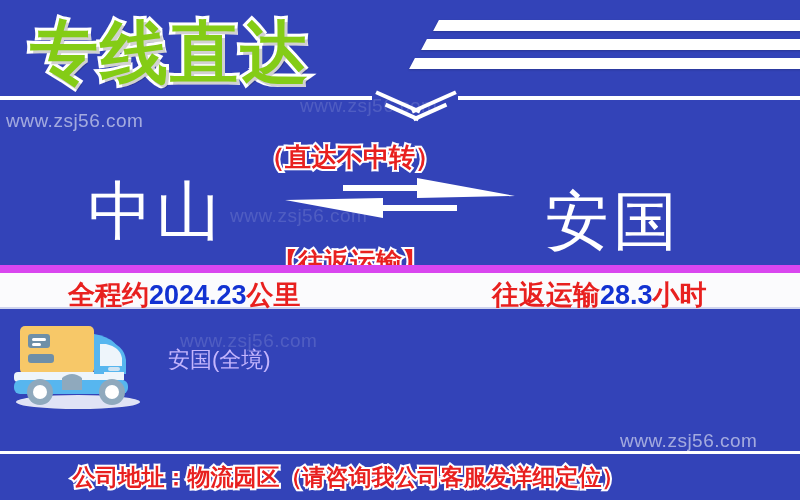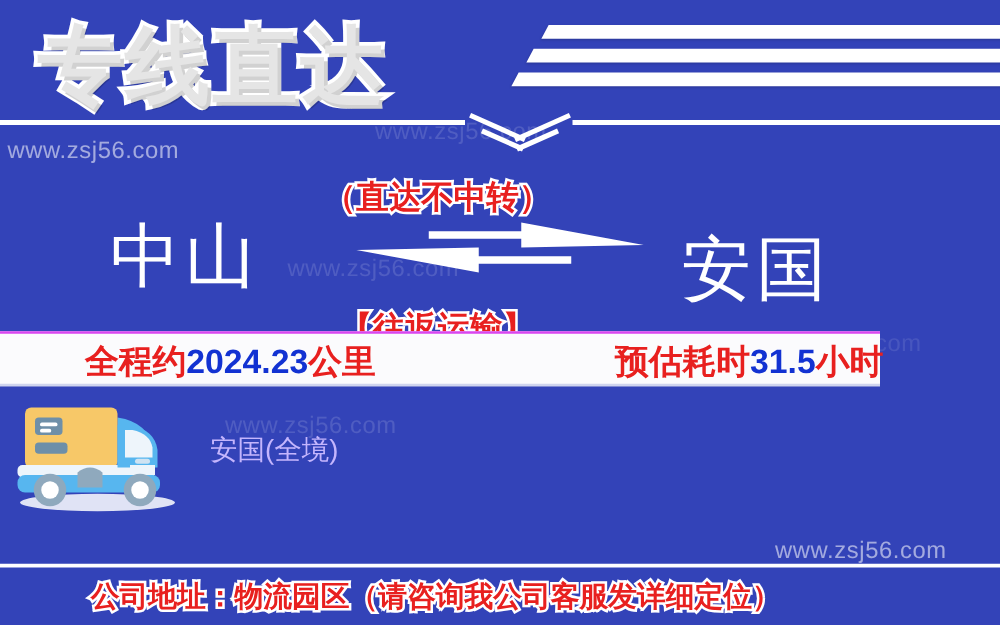--- a/index.html
+++ b/index.html
@@ -39,31 +39,31 @@
   }
   .chev.a1{ left:374px; top:100px; transform:rotate(24deg); }
   .chev.a2{ left:410px; top:100px; transform:rotate(-24deg); }
   .chev.b1{ left:384px; top:110px; width:36px; transform:rotate(24deg); }
   .chev.b2{ left:412px; top:110px; width:36px; transform:rotate(-24deg); }
 
   
   .title{
     position:absolute;left:30px;top:8px;
     font-size:68px;font-weight:bold;letter-spacing:2px;
-    color:#e5e5e5;
+    color:#84cc16;
     -webkit-text-stroke:6px #ffffff;
     paint-order:stroke fill;
     text-shadow:3px 3px 0 rgba(0,0,0,.18);
     white-space:nowrap;
   }
 
   
   .city{
     position:absolute;top:168px;
-    font-size:56px;font-weight:400;color:#ffffff;
+    font-size:64px;font-weight:400;color:#ffffff;
     letter-spacing:4px;white-space:nowrap;
   }
   .city.origin{ left:88px; }
   .city.dest{ left:545px;margin-top:10px; }
 
   
   .mid-cap{
     position:absolute;left:0;width:700px;text-align:center;
     font-size:26px;font-weight:bold;color:#e8201f;
     -webkit-text-stroke:4px #ffffff;
@@ -72,23 +72,23 @@
   }
   .mid-cap.top{ top:140px; }
   .mid-cap.bottom{ top:222px;margin-top:23px; }
 
   
   .arrows{position:absolute;left:283px;top:176px;width:234px;height:44px;}
   .arrows svg{display:block;}
 
   
   .band{
-    position:absolute;left:0;top:265px;width:704px;height:44px;
+    position:absolute;left:0;top:265px;width:800px;height:44px;
     background:#fbfbfd;
-    border-top:2px solid #d946ef;
+    border-top:8px solid #d946ef;
     border-bottom:2px solid #cfd4ee;
     box-sizing:border-box;
   }
   .band .cell{
     position:absolute;top:0;height:44px;line-height:44px;
     font-size:27px;font-weight:bold;color:#e8201f;white-space:nowrap;
   }
   .band .cell.distance{ left:68px; }
   .band .cell.duration{ left:492px; }
   .band .num{ color:#1232d2; font-weight:bold; }
@@ -164,21 +164,21 @@
       <polygon points="134,2 232,20 134,22 134,15 60,15 60,9 134,9" fill="#ffffff"></polygon>
       <polygon points="100,42 2,24 100,22 100,29 174,29 174,35 100,35" fill="#ffffff"></polygon>
     </svg>
   </div>
 
   <div class="band">
     <div class="cell distance">
       <span>全程约</span><span class="num">2024.23</span><span>公里</span>
     </div>
     <div class="cell duration">
-      <span>预估耗时</span><span class="num">31.5</span><span>小时</span>
+      <span>往返运输</span><span class="num">28.3</span><span>小时</span>
     </div>
   </div>
 
   <div class="truck">
     <svg width="150" height="100" viewBox="0 0 150 100" xmlns="http://www.w3.org/2000/svg">
       <ellipse cx="70" cy="90" rx="62" ry="7" fill="#ffffff" opacity="0.85"></ellipse>
       <path d="M86 22 q26 4 28 26 l0 22 -28 0 z" fill="#57b6ef"></path>
       <rect x="12" y="14" width="74" height="48" rx="5" fill="#f7c868"></rect>
       <rect x="20" y="22" width="22" height="14" rx="3" fill="#6e8fa8"></rect>
       <rect x="24" y="26" width="14" height="3" rx="1.5" fill="#ffffff"></rect>

